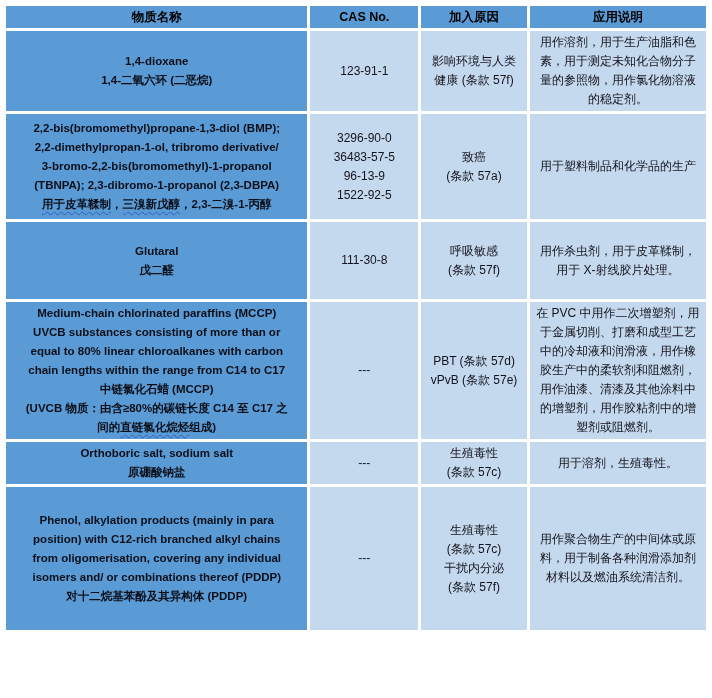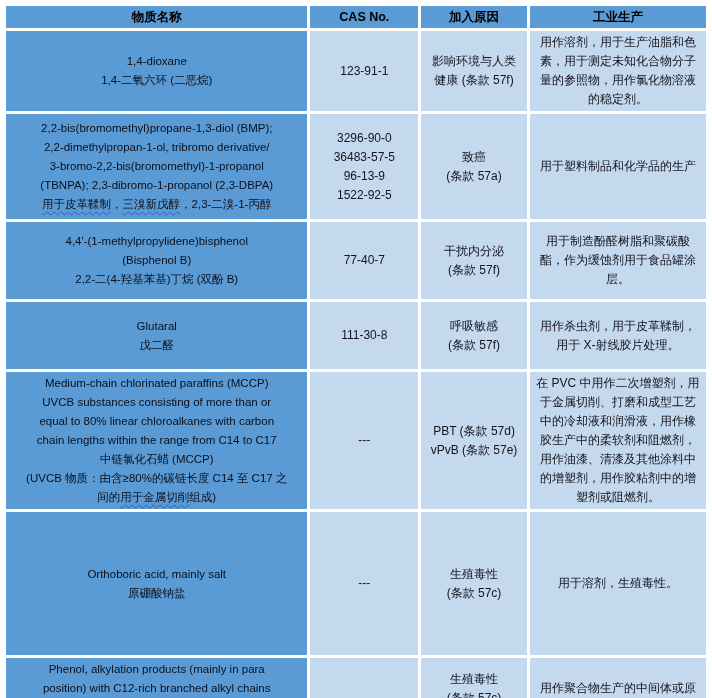--- a/index.html
+++ b/index.html
@@ -34,21 +34,21 @@
     height:22px;
     padding:1px 6px;
   }
   td{
     white-space:pre-line;
     line-height:19px;
     margin-left:20px;
   }
   td.name-cell{
     background:var(--name-bg,#5B9BD5);
-    font-weight:400;
+    font-weight:700;
     font-size:11.5px;
     color:#0b0f1a;
   }
   td.plain-cell{
     background:var(--cell-bg,#C4D8EE);
     font-size:12px;
     color:#14141c;
   }
   
   tbody tr:nth-child(1) td{height:77px;}
@@ -76,21 +76,21 @@
       <col class="c-name">
         <col class="c-cas">
         <col class="c-reason">
         <col class="c-app">
     </colgroup>
     <thead>
       <tr>
         <th>物质名称</th>
         <th>CAS No.</th>
         <th>加入原因</th>
-        <th>工业生产</th>
+        <th>应用说明</th>
       </tr>
     </thead>
     <tbody>
       <tr>
         <td class="name-cell">1,4-dioxane
 1,4-二氧六环 (二恶烷)</td>
         <td class="plain-cell">123-91-1</td>
         <td class="plain-cell">影响环境与人类健康 (条款 57f)</td>
         <td class="plain-cell">用作溶剂，用于生产油脂和色素，用于测定未知化合物分子量的参照物，用作氯化物溶液的稳定剂。</td>
       </tr>
@@ -102,51 +102,42 @@
 <span class="wavy">用于皮革鞣制</span>，<span class="wavy">三溴新戊醇</span>，2,3-二溴-1-丙醇</td>
         <td class="plain-cell">3296-90-0
 36483-57-5
 96-13-9
 1522-92-5</td>
         <td class="plain-cell">致癌
 (条款 57a)</td>
         <td class="plain-cell">用于塑料制品和化学品的生产</td>
       </tr>
       <tr>
-        <td class="name-cell">4,4'-(1-methylpropylidene)bisphenol
-(Bisphenol B)
-2,2-二(4-羟基苯基)丁烷 (双酚 B)</td>
-        <td class="plain-cell">77-40-7</td>
-        <td class="plain-cell">干扰内分泌
-(条款 57f)</td>
-        <td class="plain-cell">用于制造酚醛树脂和聚碳酸酯，作为缓蚀剂用于食品罐涂层。</td>
-      </tr>
-      <tr>
         <td class="name-cell">Glutaral
 戊二醛</td>
         <td class="plain-cell">111-30-8</td>
         <td class="plain-cell">呼吸敏感
 (条款 57f)</td>
         <td class="plain-cell">用作杀虫剂，用于皮革鞣制，用于 X-射线胶片处理。</td>
       </tr>
       <tr>
         <td class="name-cell">Medium-chain chlorinated paraffins (MCCP)
 UVCB substances consisting of more than or
 equal to 80% linear chloroalkanes with carbon
 chain lengths within the range from C14 to C17
 中链氯化石蜡 (MCCP)
 (UVCB 物质：由含≥80%的碳链长度 C14 至 C17 之
-间的<span class="wavy">用于金属切削</span>组成)</td>
+间的<span class="wavy">直链氯化烷烃</span>组成)</td>
         <td class="plain-cell">---</td>
         <td class="plain-cell">PBT (条款 57d)
 vPvB (条款 57e)</td>
         <td class="plain-cell">在 PVC 中用作二次增塑剂，用于金属切削、打磨和成型工艺中的冷却液和润滑液，用作橡胶生产中的柔软剂和阻燃剂，用作油漆、清漆及其他涂料中的增塑剂，用作胶粘剂中的增塑剂或阻燃剂。</td>
       </tr>
       <tr>
-        <td class="name-cell">Orthoboric acid, mainly salt
+        <td class="name-cell">Orthoboric salt, sodium salt
 原硼酸钠盐</td>
         <td class="plain-cell">---</td>
         <td class="plain-cell">生殖毒性
 (条款 57c)</td>
         <td class="plain-cell">用于溶剂，生殖毒性。</td>
       </tr>
       <tr>
         <td class="name-cell">Phenol, alkylation products (mainly in para
 position) with C12-rich branched alkyl chains
 from oligomerisation, covering any individual

